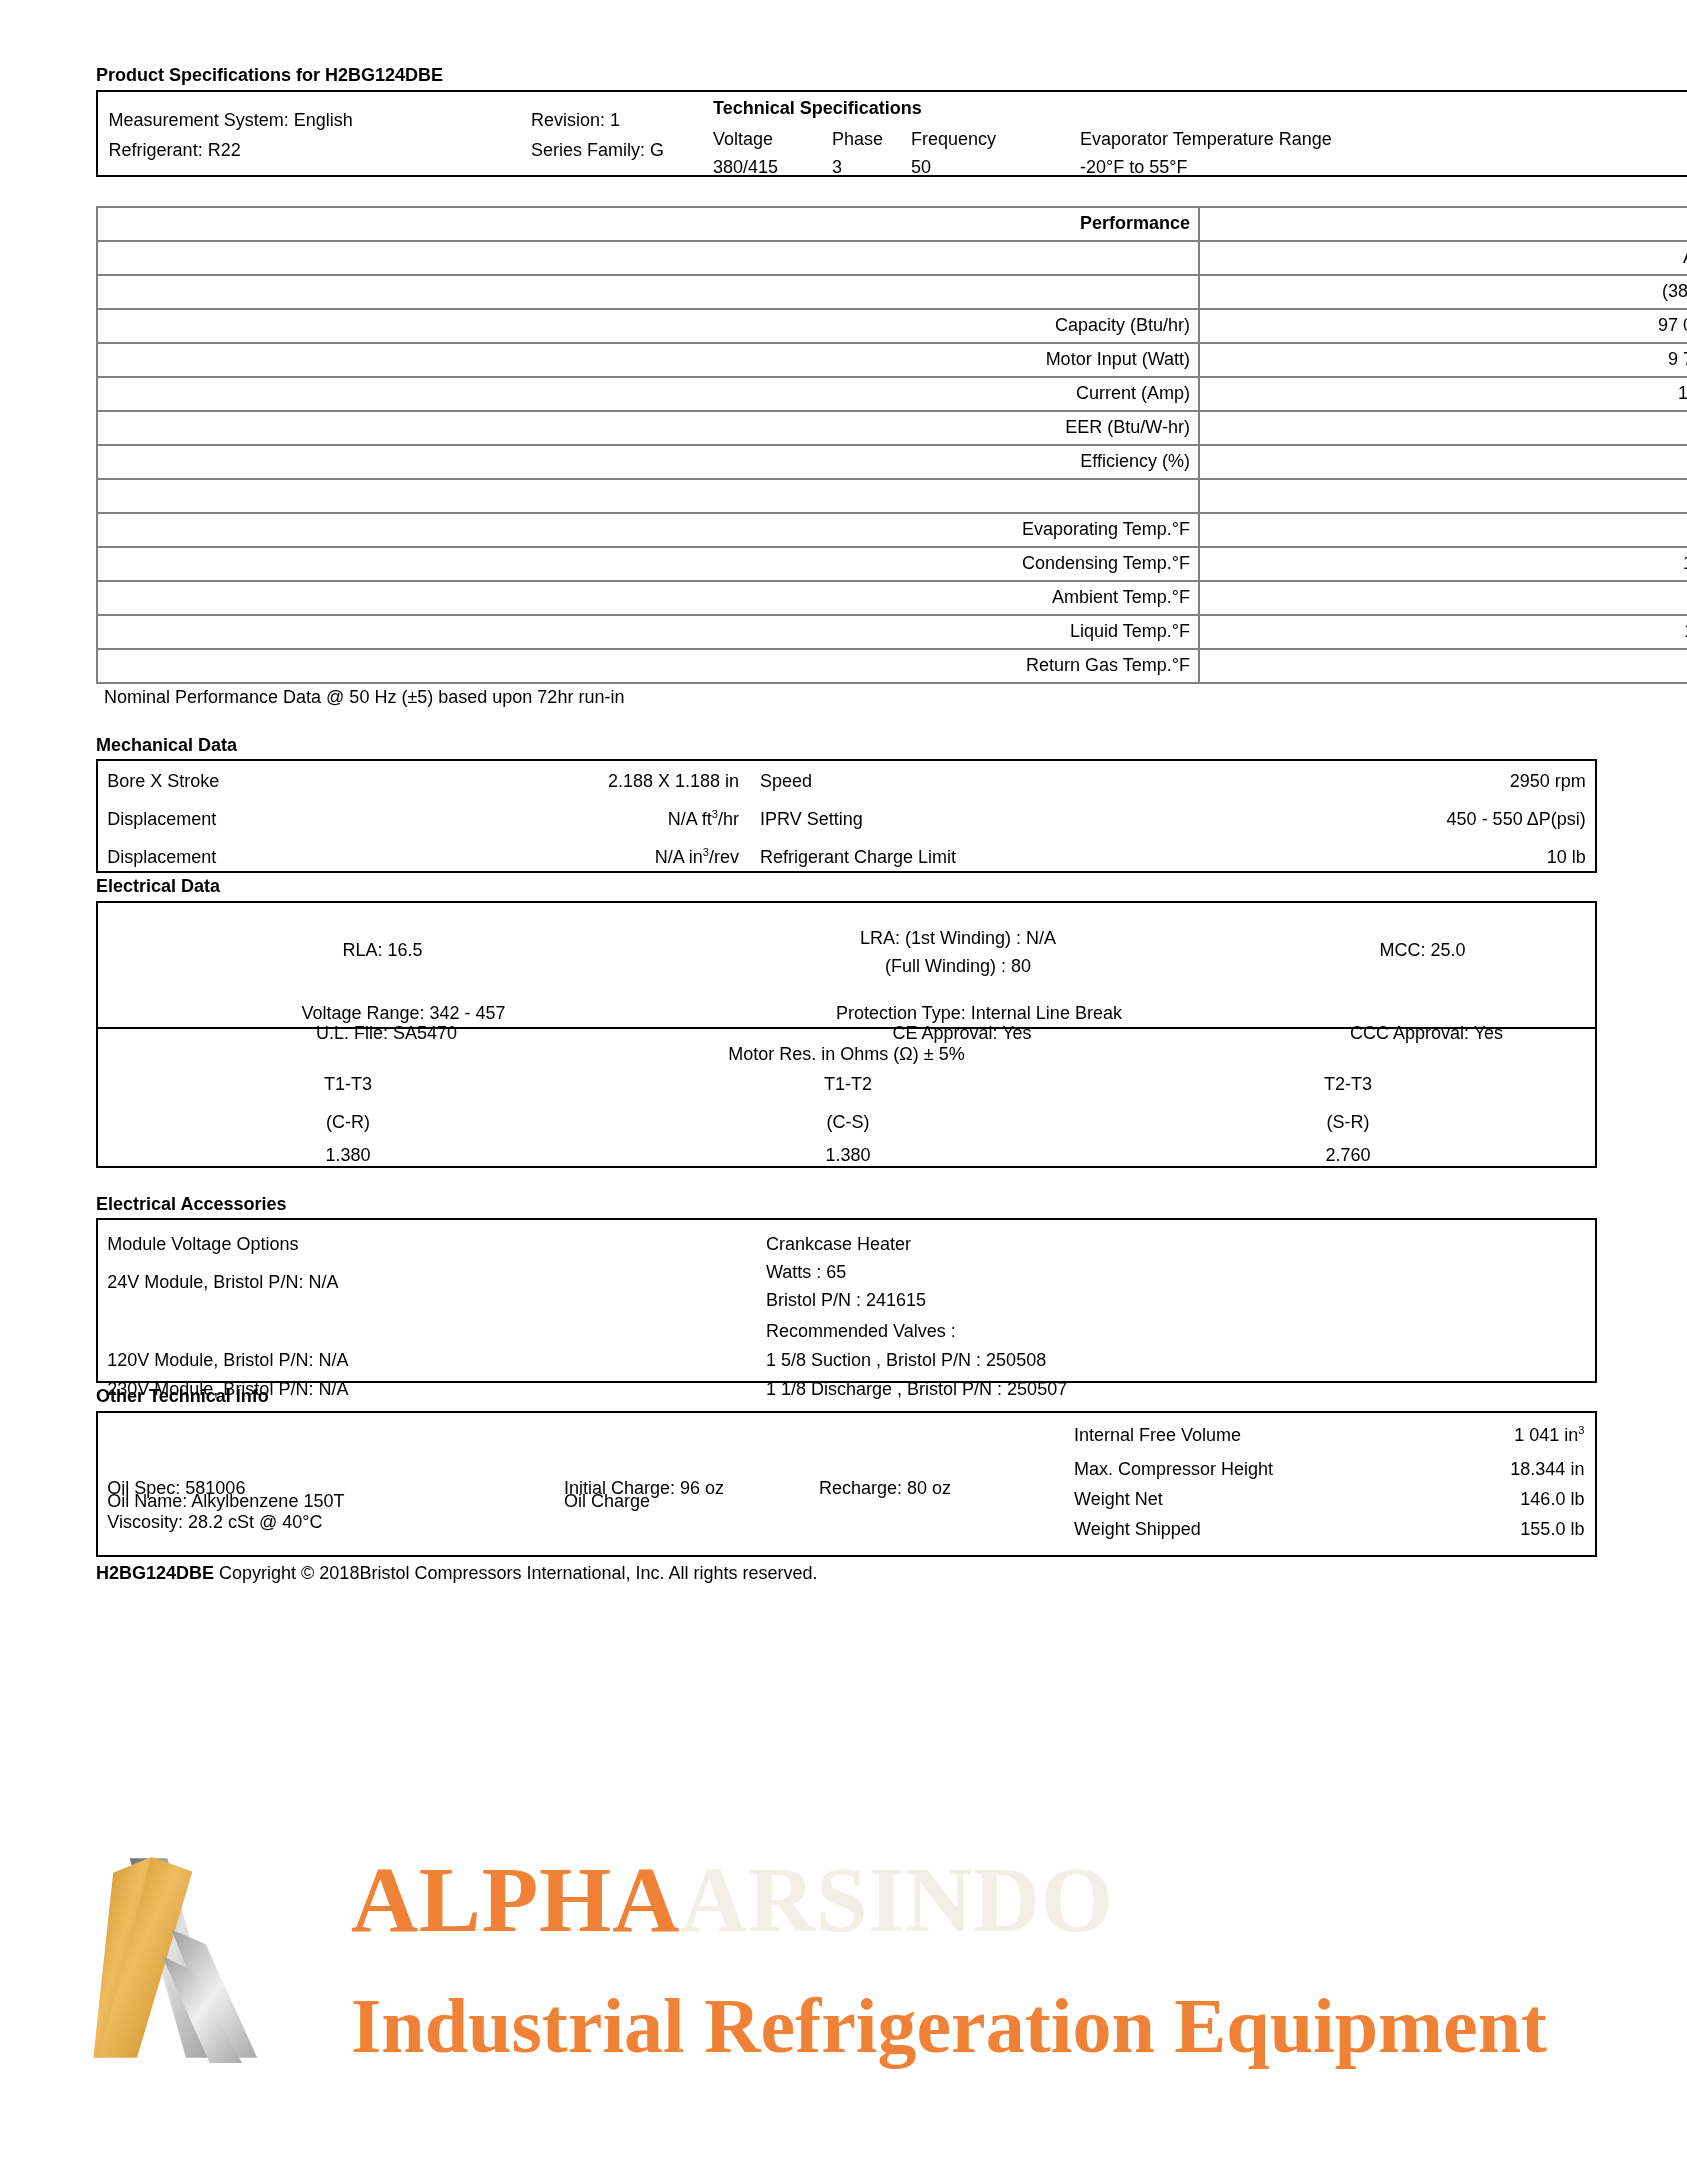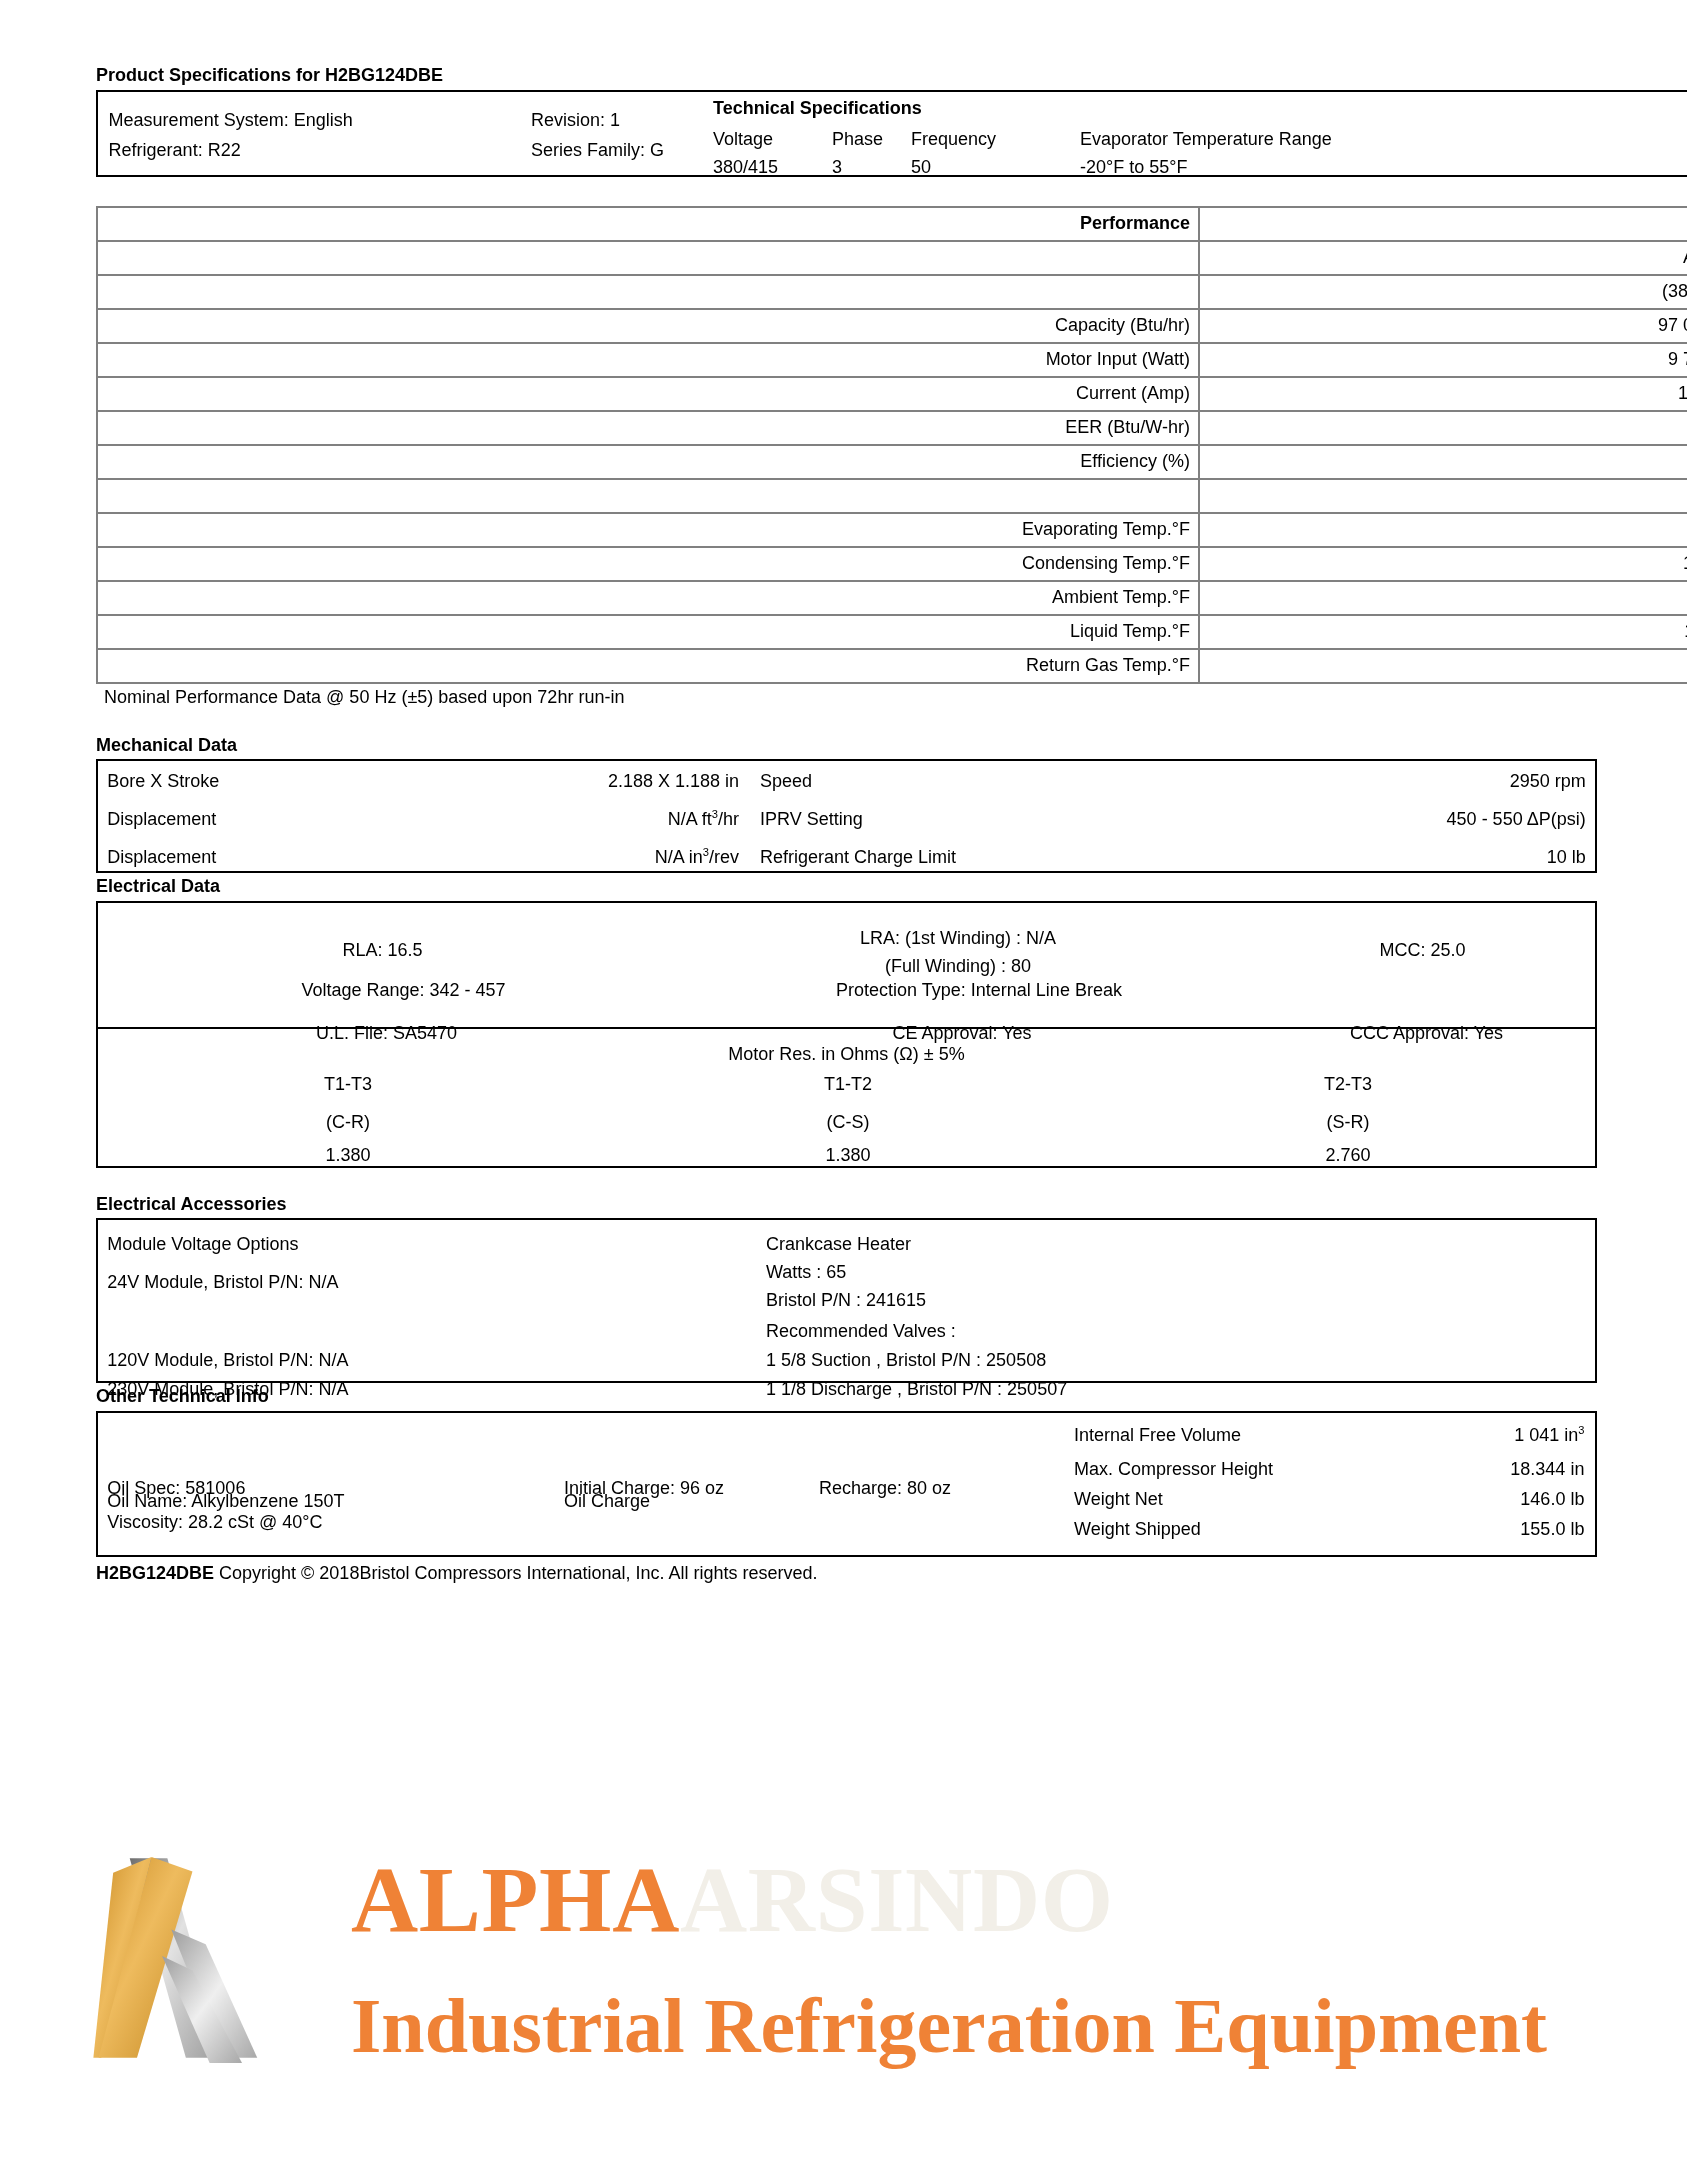--- a/index.html
+++ b/index.html
@@ -79,21 +79,21 @@
   .mech-lbl2 { position: absolute; left: 662px; top: 9.3px; }
   .mech-val2 { position: absolute; right: 9.3px; top: 9.3px; }
 
   
   .elec-box { border: 2.6px solid #000; width: 1501px; }
   .elec-top { position: relative; height: 124px; font-size: 18px; }
   .e-c1 { position: absolute; width: 569px; left: 0; text-align: center; }
   .e-c2 { position: absolute; width: 582px; left: 569px; text-align: center; }
   .e-c3 { position: absolute; width: 347px; left: 1151px; text-align: center; }
   .er1 { top: 25px; } .er1b { top: 53px; }
-  .er2 { top: 77px; padding-left: 42px; } .er3 { top: 120px; padding-left: 8px; }
+  .er2 { top: 100px; padding-left: 42px; } .er3 { top: 120px; padding-left: 8px; }
   .elec-div { border-top: 2.6px solid #000; }
   .elec-bot { position: relative; height: 139px; font-size: 18px; }
   .mr-title { position: absolute; top: 14.6px; width: 100%; text-align: center; }
   .mr-c1 { position: absolute; width: 500px; left: 0; text-align: center; }
   .mr-c2 { position: absolute; width: 500px; left: 500px; text-align: center; }
   .mr-c3 { position: absolute; width: 500px; left: 1000px; text-align: center; }
   .mrr1 { top: 45px; } .mrr2 { top: 83px; } .mrr3 { top: 116px; }
 
   
   .acc-box { border: 2.6px solid #000; width: 1501px; position: relative; height: 165px; font-size: 18px; }

